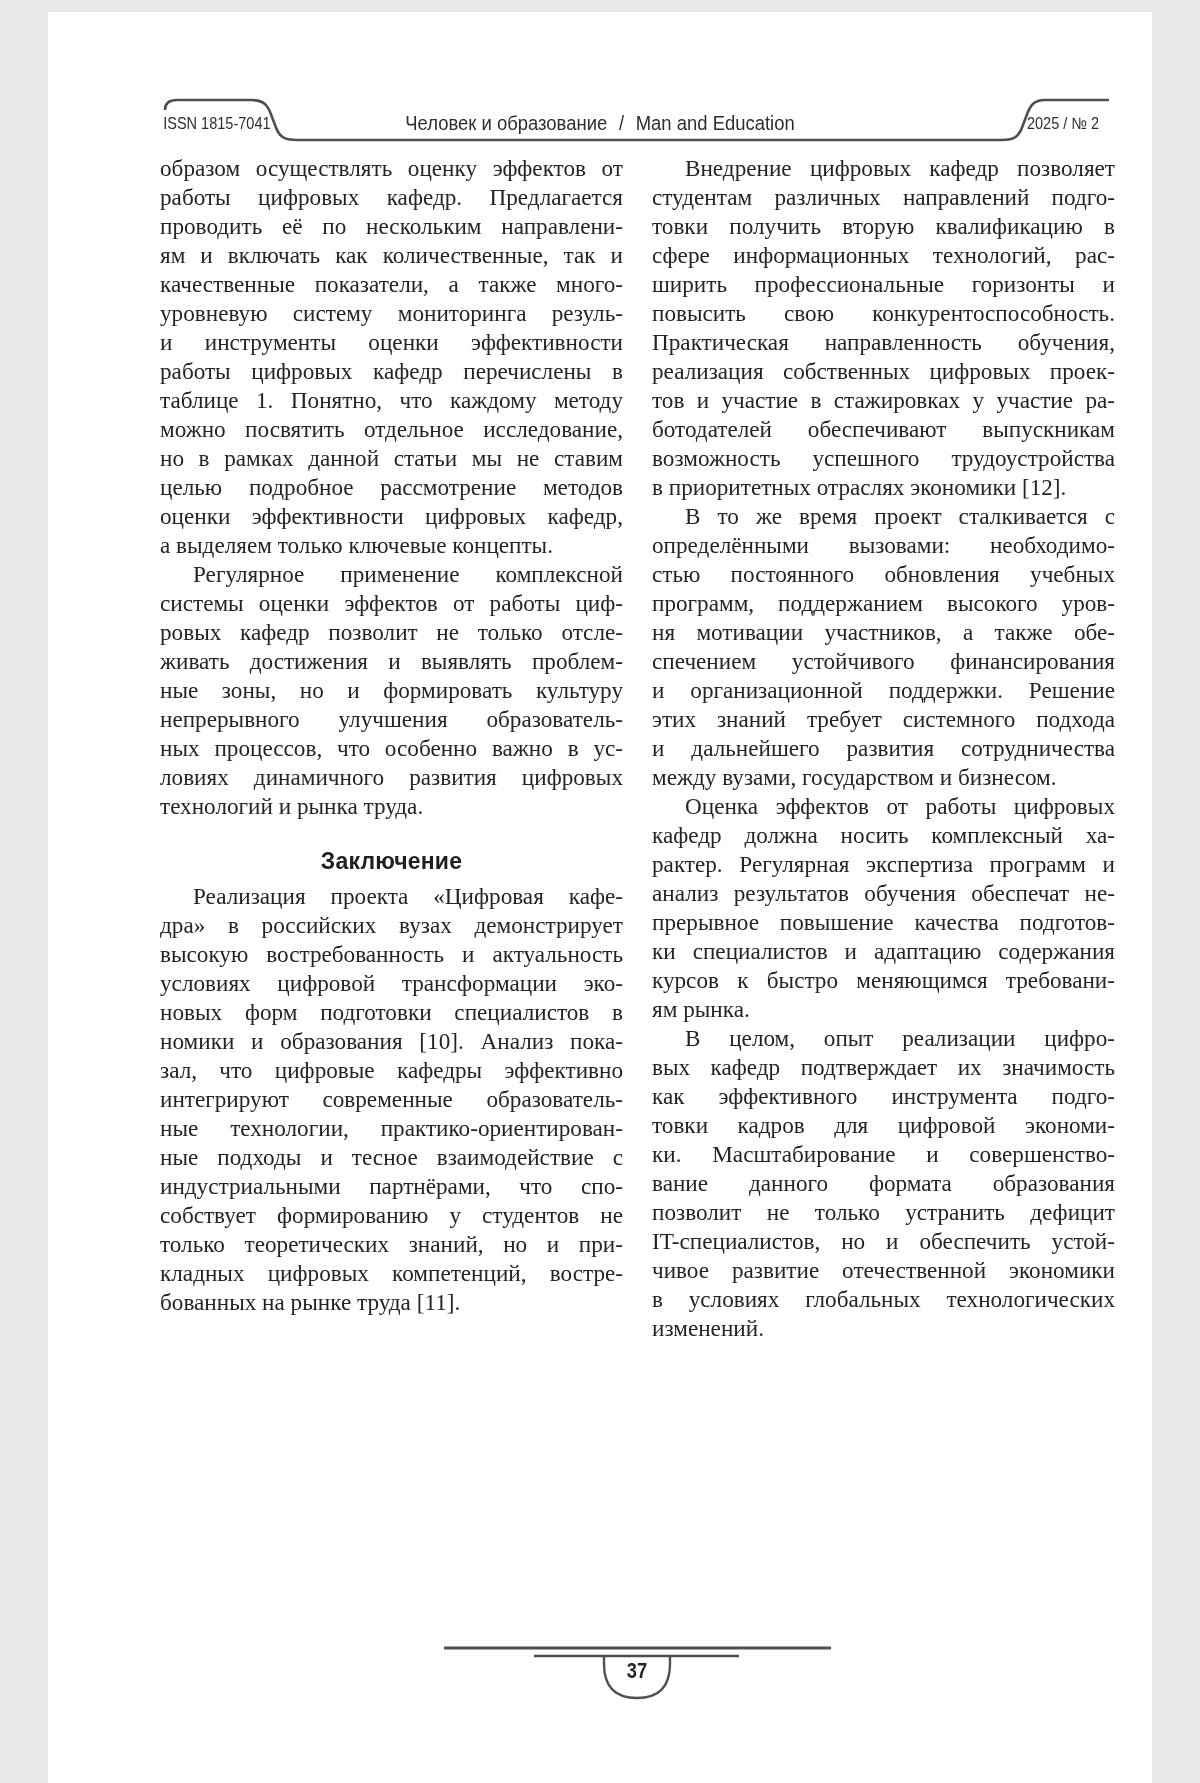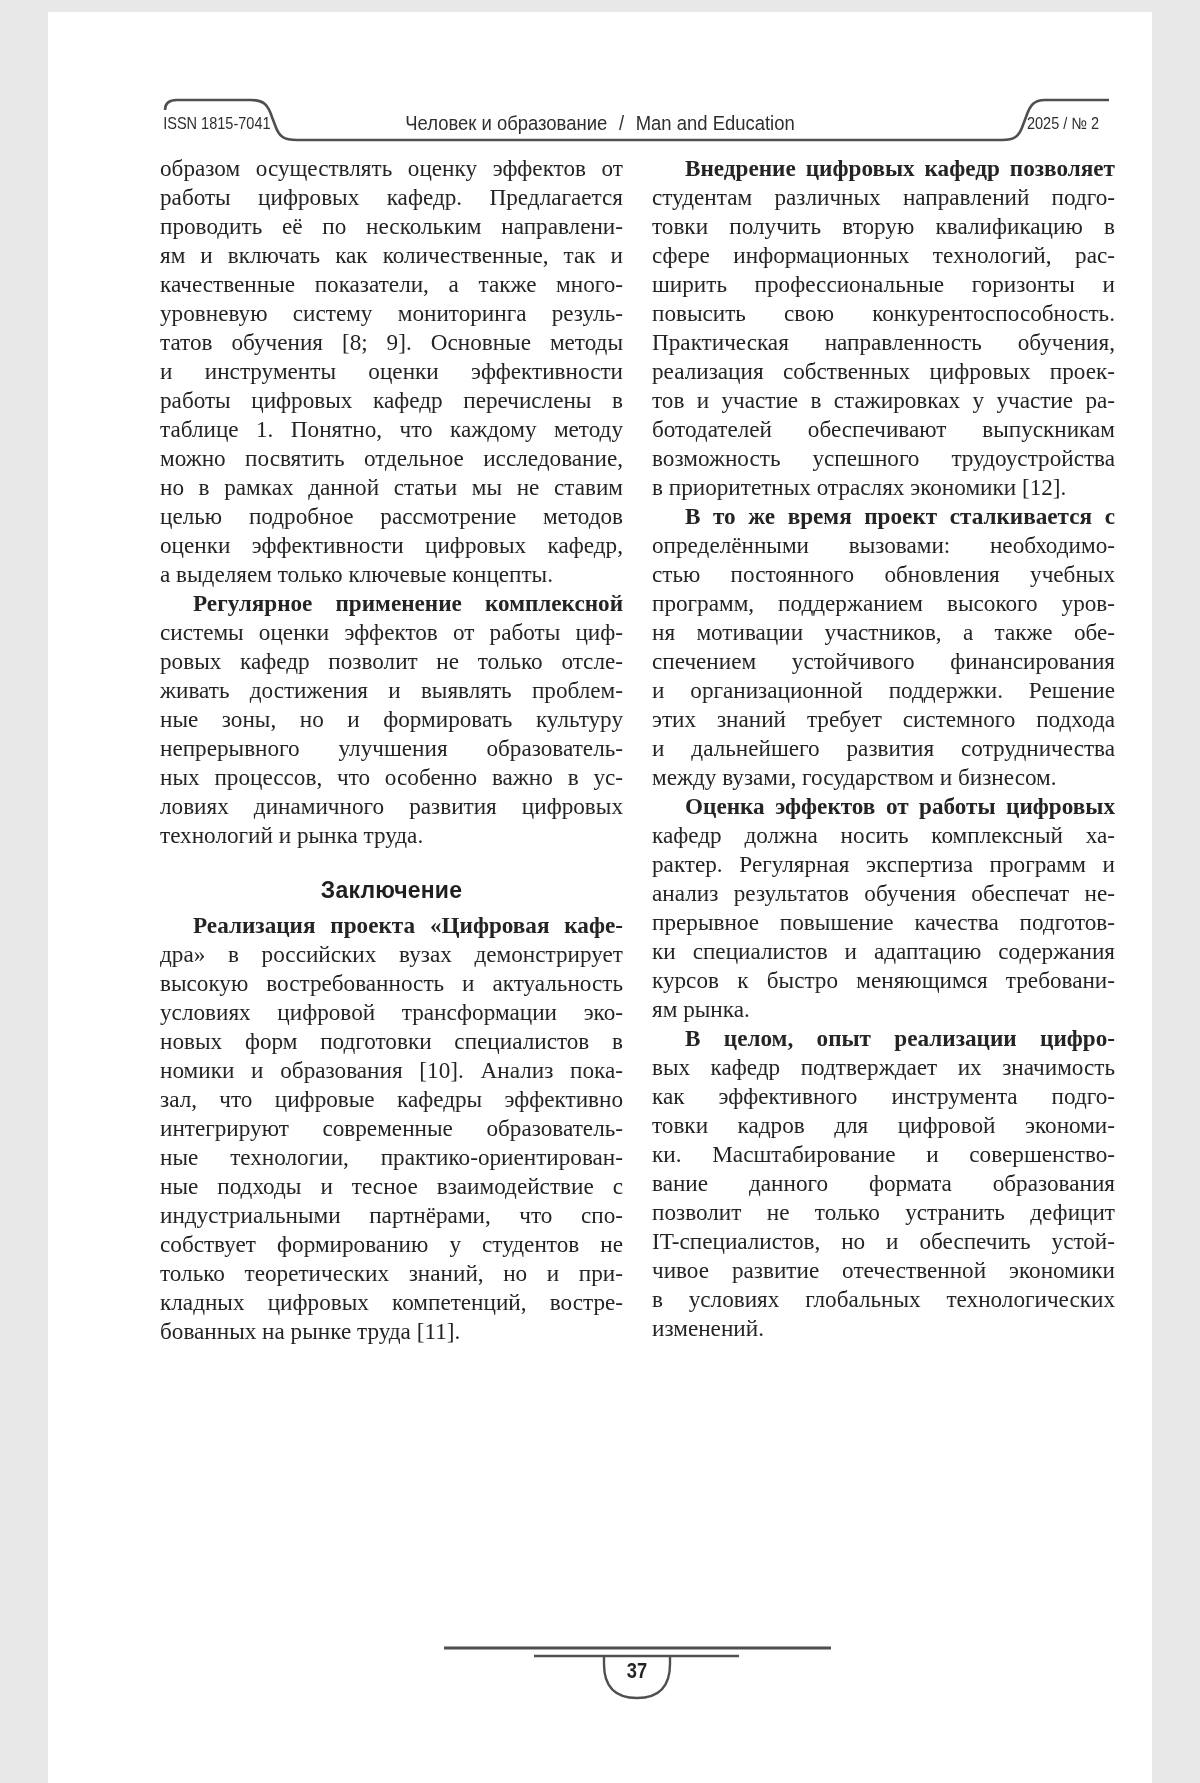--- a/index.html
+++ b/index.html
@@ -36,21 +36,21 @@
   }
   .col{width:463px;}
   .line{
     font-size:23.2px;
     line-height:29px;
     color:#242424;
     text-align:justify;
     text-align-last:justify;
   }
   .line.last{text-align-last:left;}
-  .line.indent{text-indent:33px;font-weight:bold;}
+  .line.indent{text-indent:33px;}
   .heading{
     font-family:"Liberation Sans","DejaVu Sans",sans-serif;
     font-weight:700;
     font-size:23px;
     line-height:29px;
     letter-spacing:.2px;
     color:#1f1f1f;
     text-align:center;
     margin:26px 0 6px 0;
   }
@@ -86,21 +86,20 @@
   <span class="hdr-text issue">2025 / № 2</span>
 
   <main class="columns">
     <div class="col" id="col-left">
         <div class="line">образом осуществлять оценку эффектов от</div>
         <div class="line">работы цифровых кафедр. Предлагается</div>
         <div class="line">проводить её по нескольким направлени-</div>
         <div class="line">ям и включать как количественные, так и</div>
         <div class="line">качественные показатели, а также много-</div>
         <div class="line">уровневую систему мониторинга резуль-</div>
-        <div class="line">татов обучения [8; 9]. Основные методы</div>
         <div class="line">и инструменты оценки эффективности</div>
         <div class="line">работы цифровых кафедр перечислены в</div>
         <div class="line">таблице 1. Понятно, что каждому методу</div>
         <div class="line">можно посвятить отдельное исследование,</div>
         <div class="line">но в рамках данной статьи мы не ставим</div>
         <div class="line">целью подробное рассмотрение методов</div>
         <div class="line">оценки эффективности цифровых кафедр,</div>
         <div class="line last">а выделяем только ключевые концепты.</div>
         <div class="line indent">Регулярное применение комплексной</div>
         <div class="line">системы оценки эффектов от работы циф-</div>

